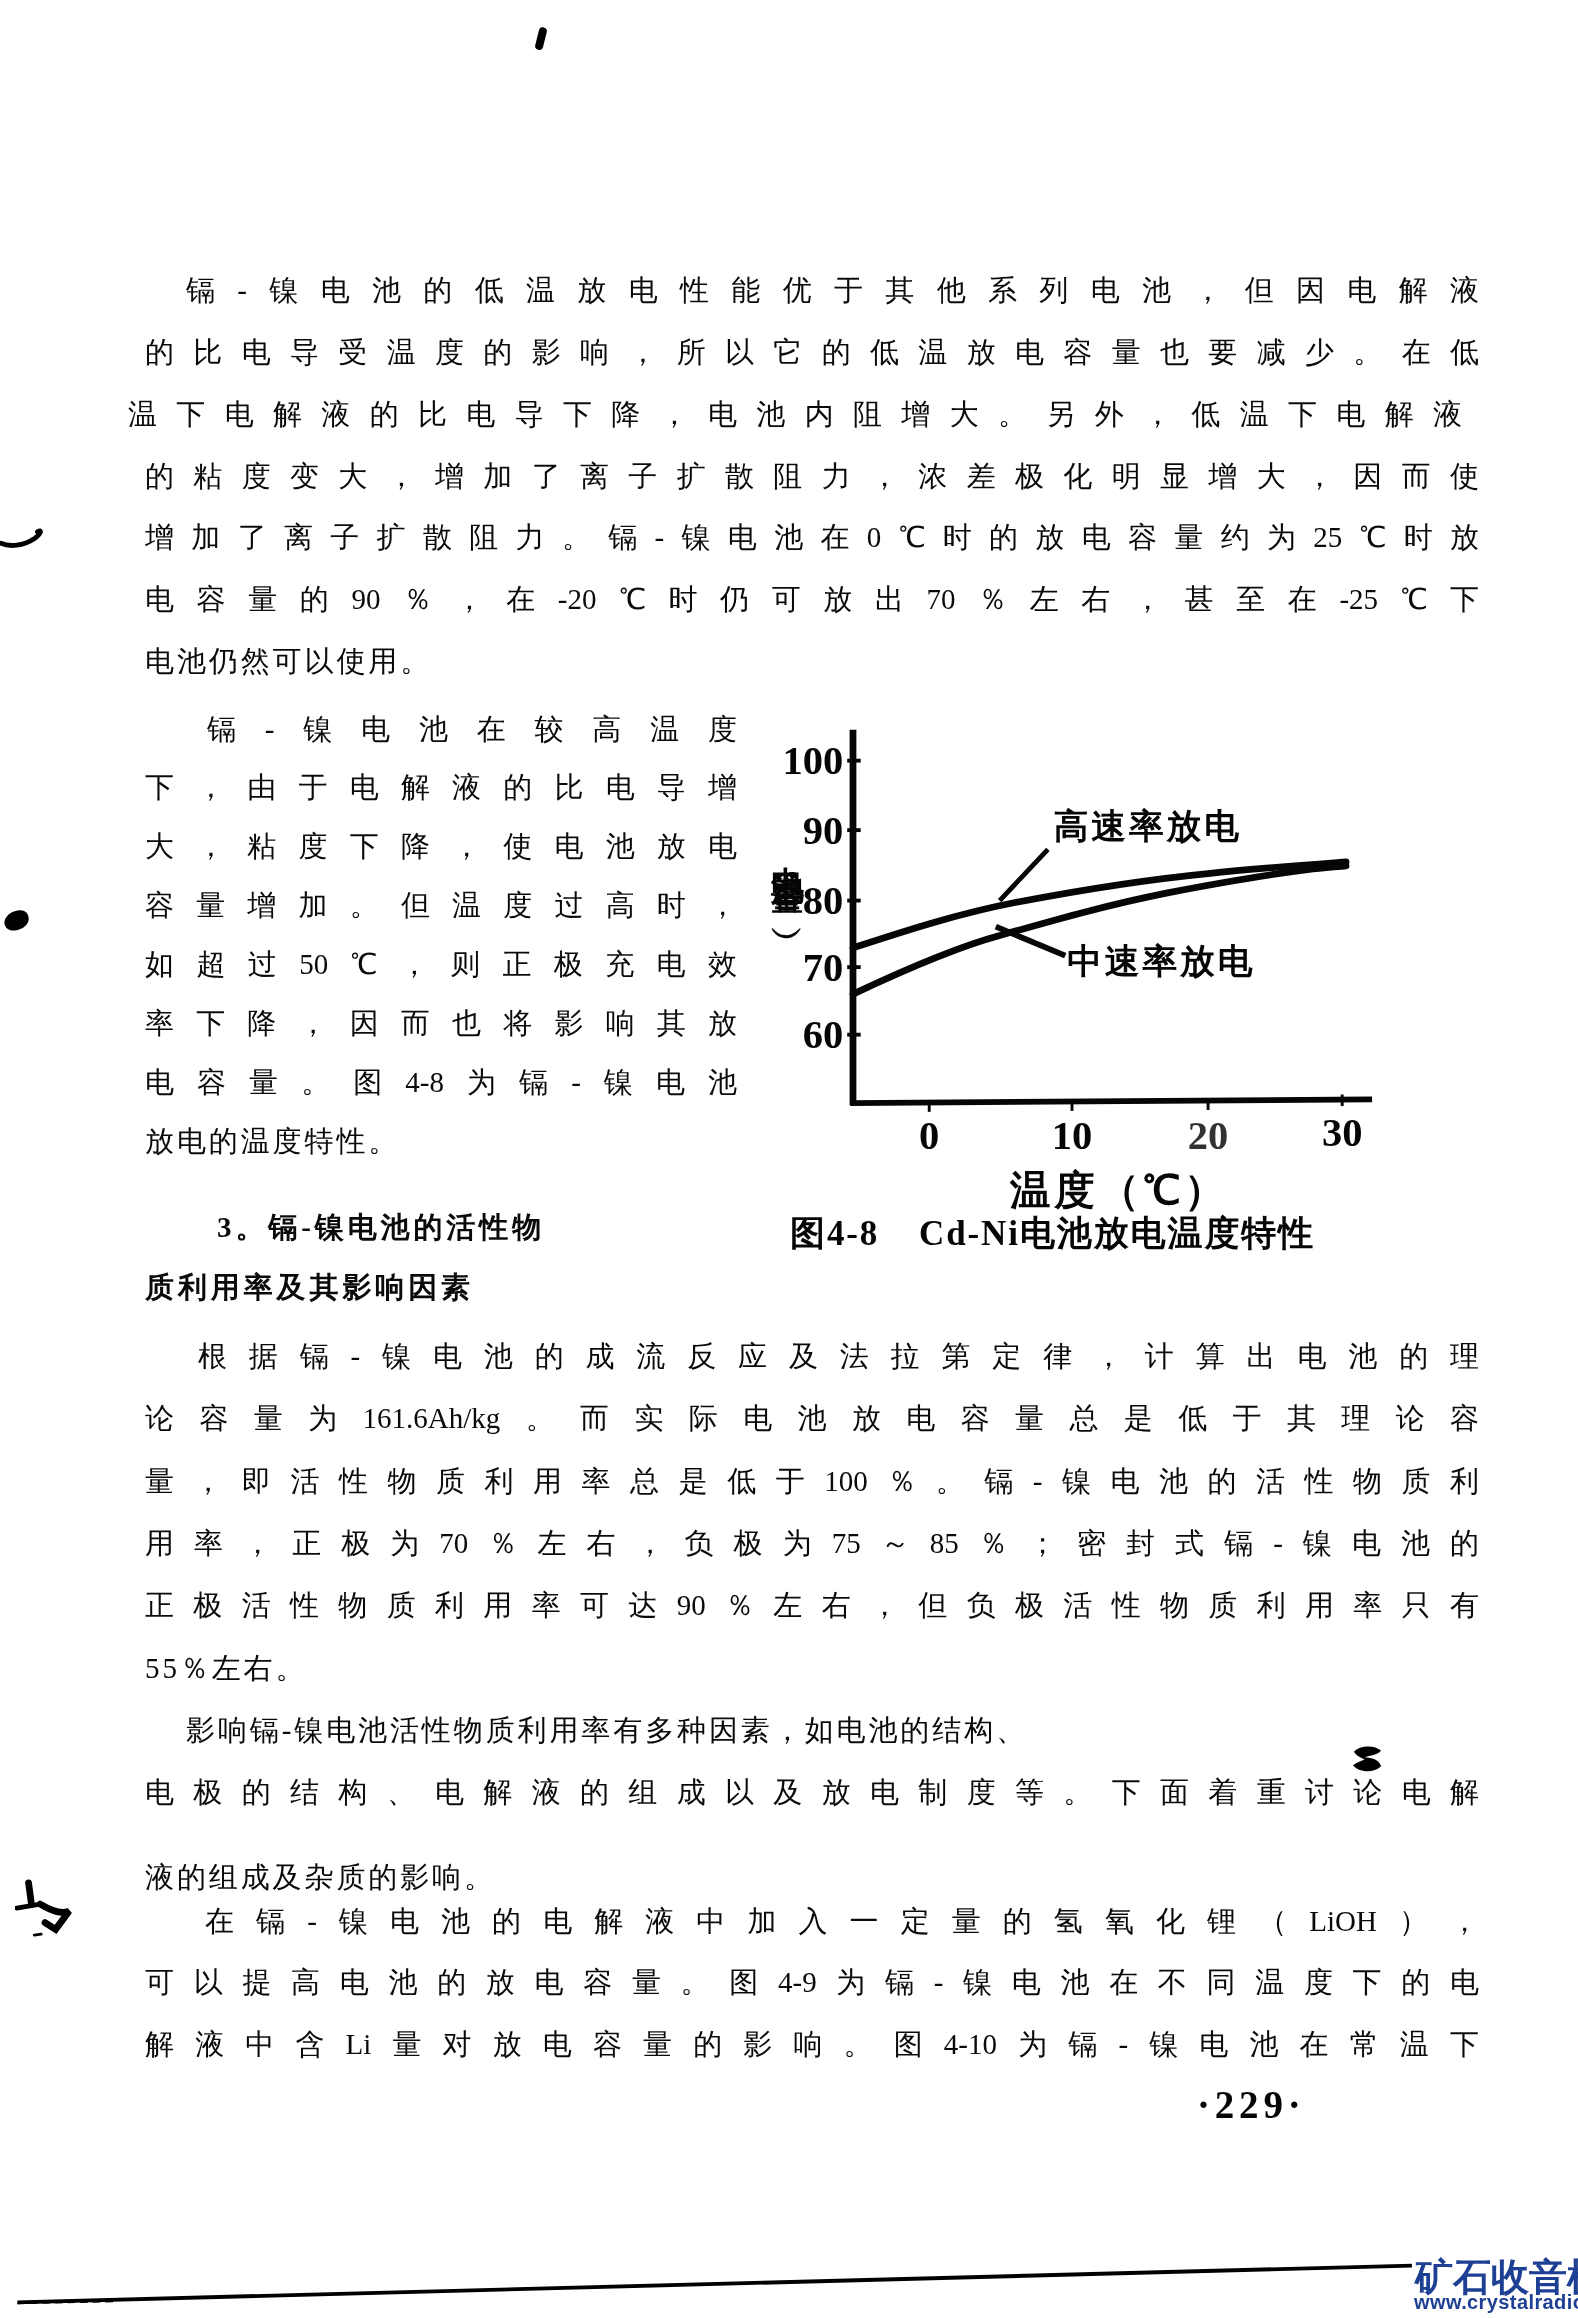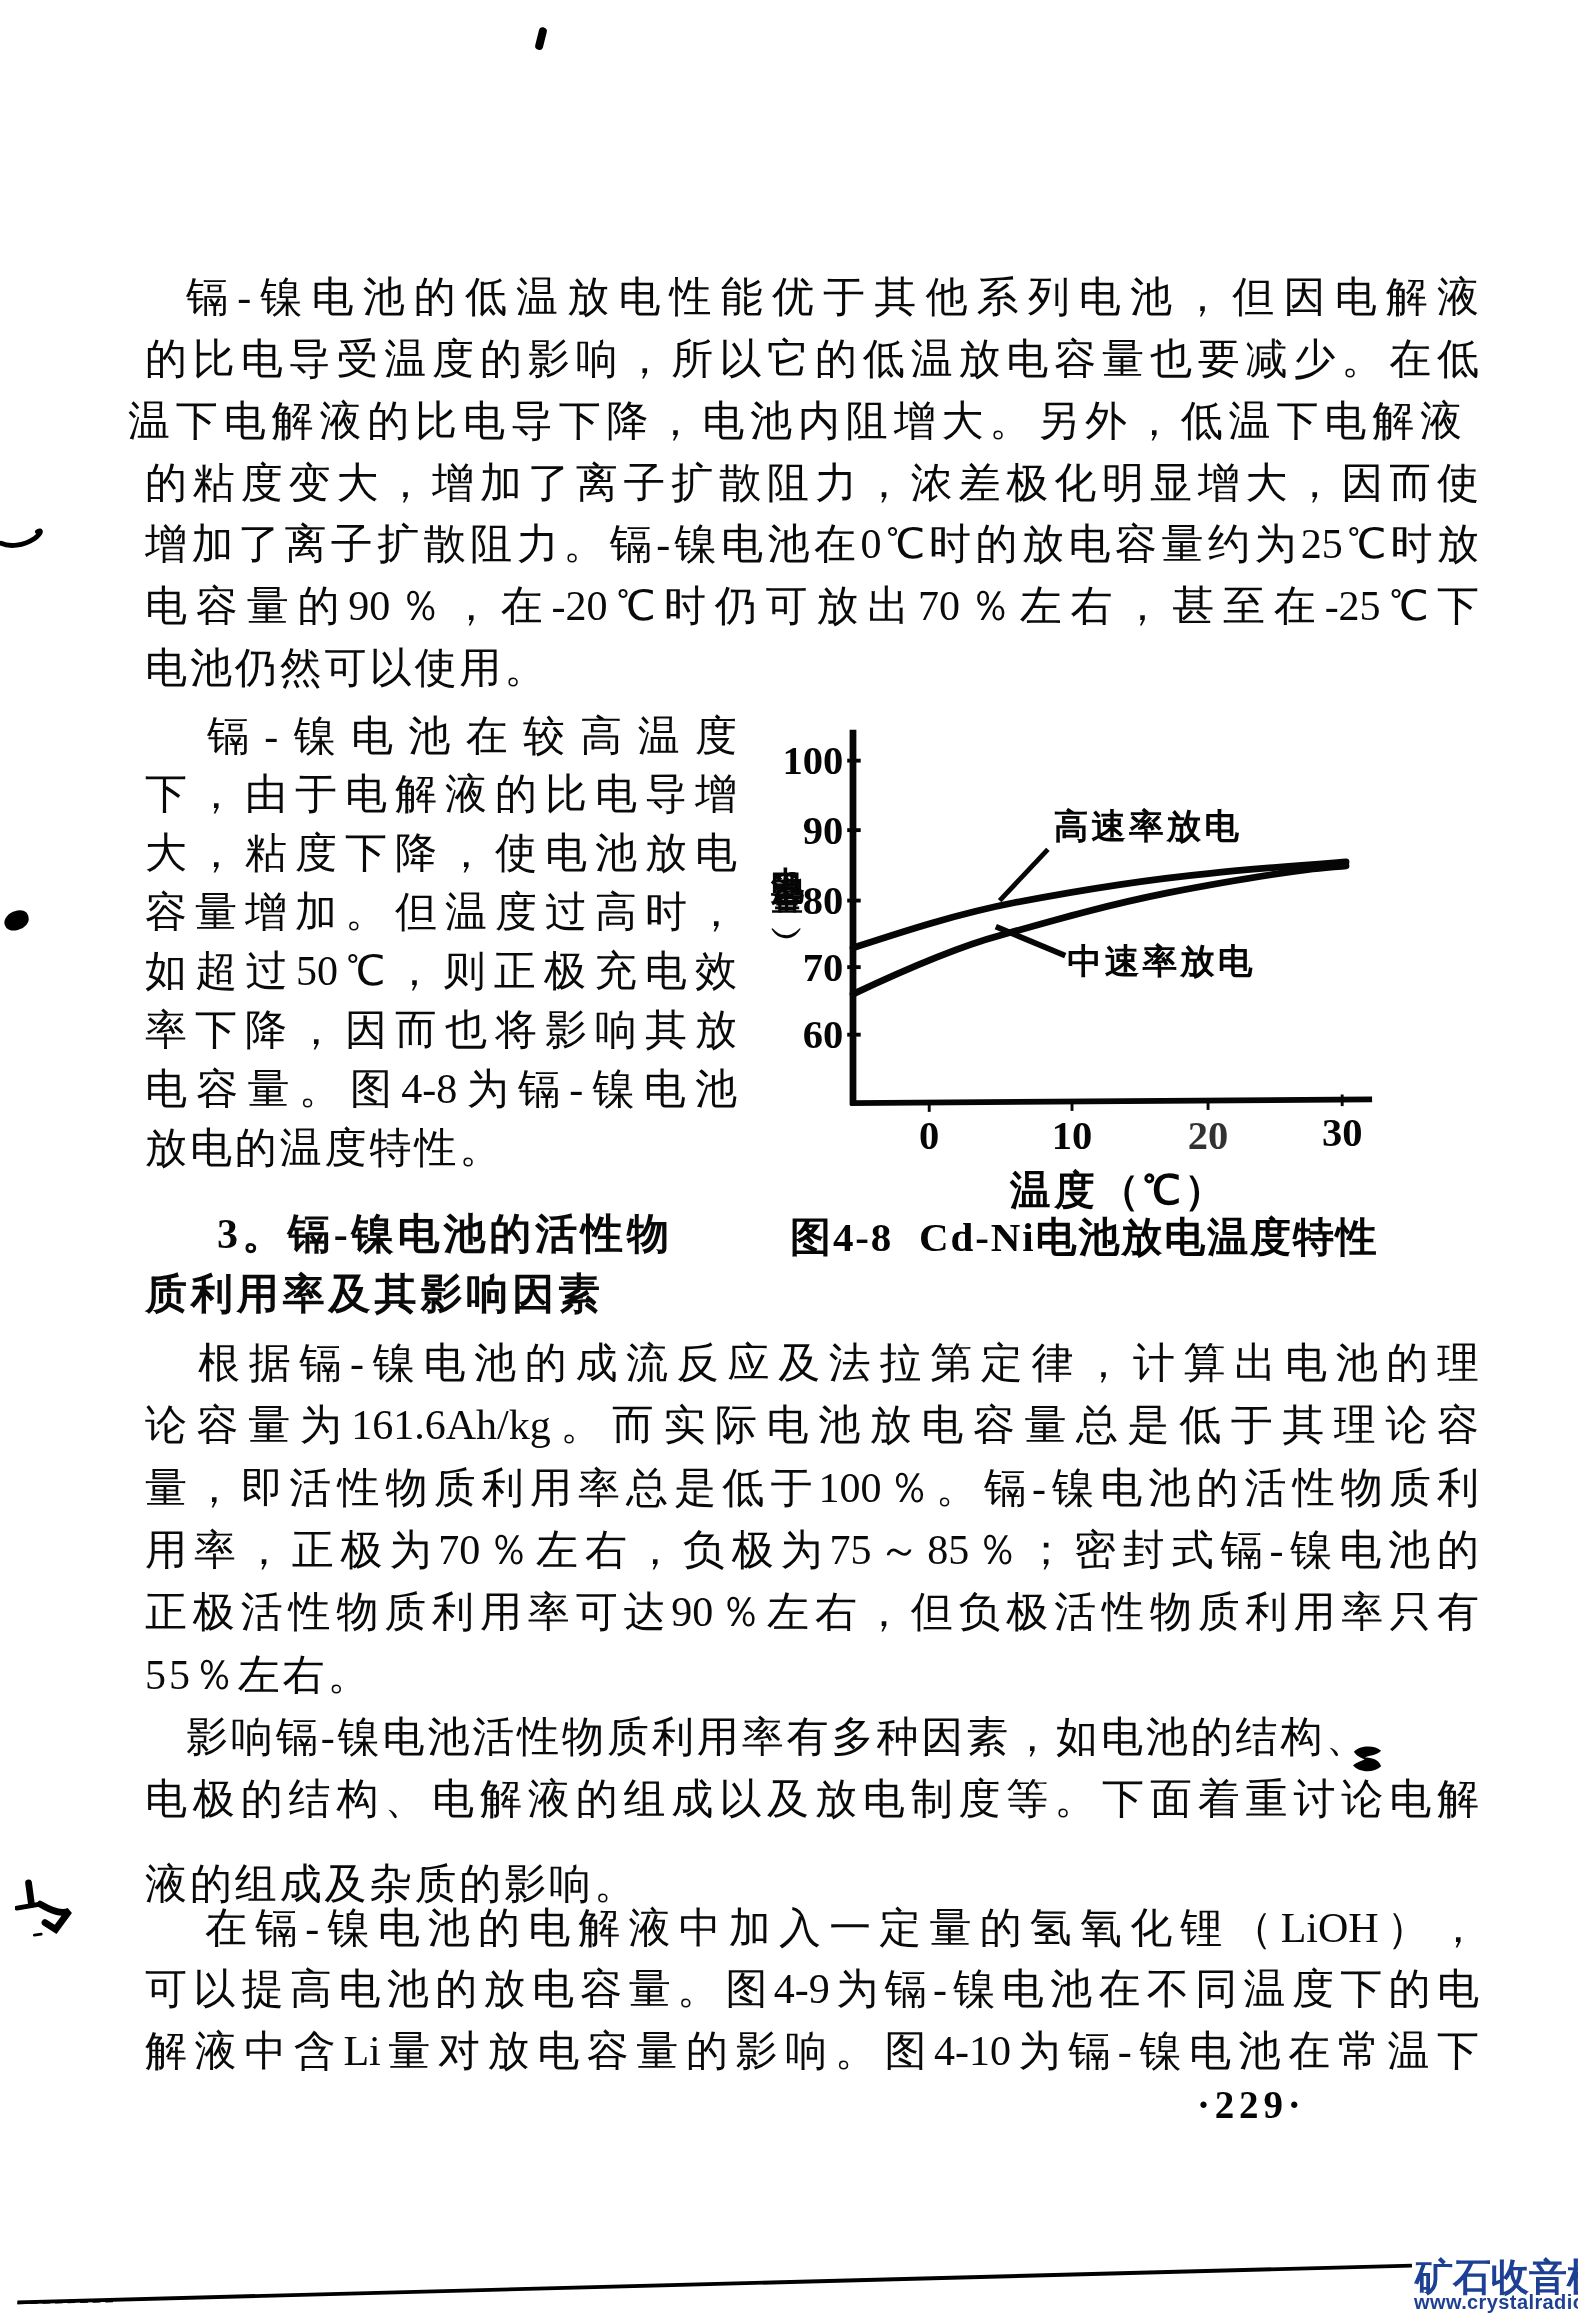--- a/index.html
+++ b/index.html
@@ -1,23 +1,23 @@
 <!DOCTYPE html>
 <html><head>
 <meta charset="utf-8">
 <style>
   html,body{margin:0;padding:0;background:#9a9a9a;}
   #page{position:relative;width:1579px;height:2318px;background:#ffffff;overflow:hidden;
         font-family:"Liberation Serif",serif;color:#060606;}
-  .line{position:absolute;font-size:42px;line-height:1.18;font-weight:400;
+  .line{position:absolute;font-size:29px;line-height:1.18;font-weight:400;
         font-family:"Liberation Serif",serif;color:#0a0a0a;box-sizing:border-box;}
   .line.just{text-align:justify;text-align-last:justify;}
   .line.plain{letter-spacing:2.9px;}
   .line.bold{font-weight:700;letter-spacing:3.9px;}
-  .caption{position:absolute;top:1210px;font-size:41px;font-weight:700;letter-spacing:1.9px;}
+  .caption{position:absolute;top:1210px;font-size:35px;font-weight:700;letter-spacing:1.9px;}
   #caption-prefix{left:790px;}
   #caption-title{left:919px;}
   .pagenum{position:absolute;left:1197px;top:2082px;font-size:39px;font-weight:700;
            letter-spacing:4.8px;}
   .wm{position:absolute;font-family:"Liberation Sans",sans-serif;font-weight:700;white-space:nowrap;}
   #wm-logo{left:1415px;top:2252px;font-size:38px;letter-spacing:0px;}
   #wm-url{left:1414px;top:2291px;font-size:20px;letter-spacing:0.4px;}
   .artifact{position:absolute;}
   #ink-blob-left{left:3.9px;top:911px;width:25px;height:19.3px;background:#000;
                  border-radius:60% 40% 55% 45%;transform:rotate(-14deg);}

